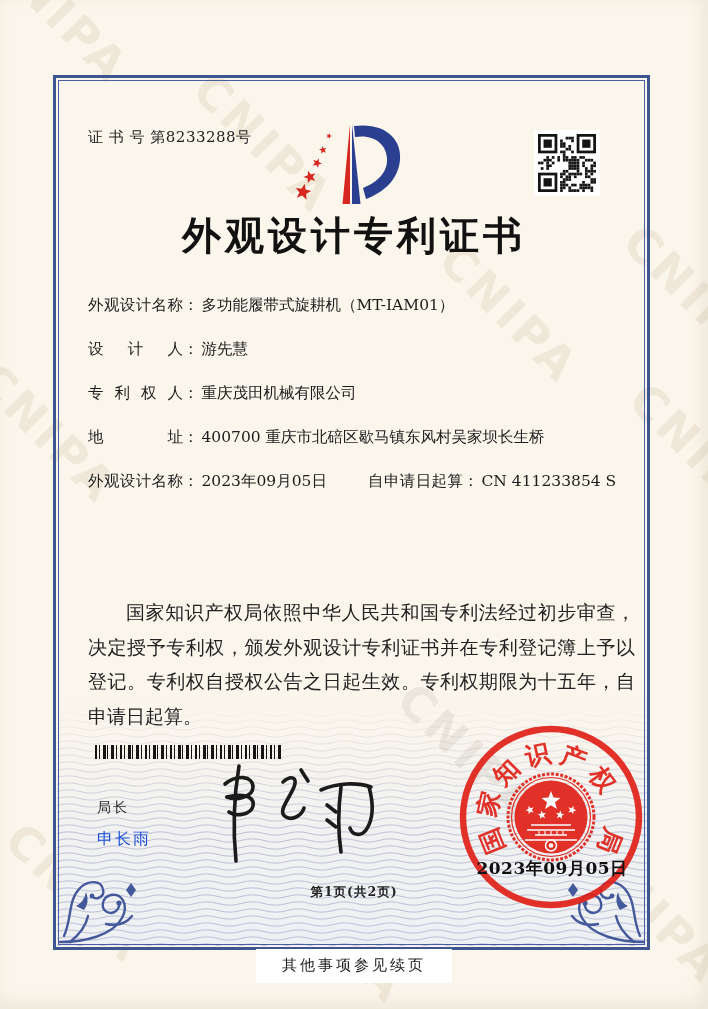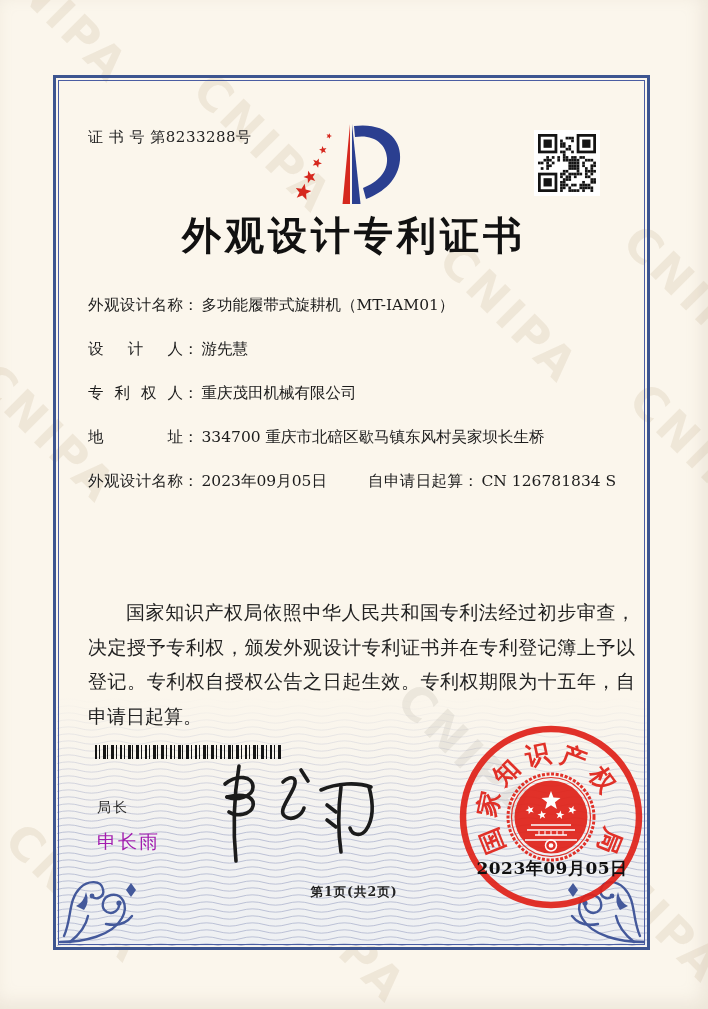--- a/index.html
+++ b/index.html
@@ -42,21 +42,21 @@
   .paras{ position:absolute; left:88px; top:595px; width:547px; z-index:4;
     font-size:19px; line-height:1.82; color:#222; text-align:justify; }
   .paras p{ margin:0 0 7px 0; text-indent:2em; }
   .barcode{ position:absolute; left:95px; top:745px; width:186px; height:14px; z-index:4;
     background:repeating-linear-gradient(90deg,#141414 0 2px,transparent 2px 4px,#141414 4px 5px,
       transparent 5px 8px,#141414 8px 11px,transparent 11px 12px,#141414 12px 13px,transparent 13px 16px,
       #141414 16px 19px,transparent 19px 21px,#141414 21px 22px,transparent 22px 25px); }
   .director-title{ position:absolute; left:97px; top:799px; z-index:4;
     font-family:"DejaVu Sans","Liberation Sans",sans-serif; font-size:14px; color:#2a2a2a; letter-spacing:2px;}
   .director-name{ position:absolute; left:97px; top:829px; z-index:4;
-    font-family:"DejaVu Sans","Liberation Sans",sans-serif; font-size:19px; color:#a21caf; letter-spacing:2px;}
+    font-family:"DejaVu Sans","Liberation Sans",sans-serif; font-size:16px; color:#1d4ed8; letter-spacing:2px;}
   .sig{ position:absolute; left:205px; top:760px; z-index:4; }
   .seal{ position:absolute; left:458px; top:724px; z-index:5; }
   .seal-date{ position:absolute; left:468px; top:857px; width:168px; z-index:6;
     text-align:center; font-size:17px; font-weight:600; color:#101010; letter-spacing:.5px; }
   .page-num{ position:absolute; left:250px; top:884px; width:208px; z-index:4;
     text-align:center; font-size:12.5px; color:#222; letter-spacing:1px;font-weight:bold; }
   .bottom-note{ position:absolute; left:50%; transform:translateX(-50%); top:949px; z-index:6;
     background:#ffffff; padding:7px 26px 8px; font-size:15px; color:#222; letter-spacing:3px; white-space:nowrap; }
 </style>
 </head>
@@ -276,26 +276,26 @@
     <div class="frow">
       <span class="flabel">外观设计名称</span>：<span class="fvalue">多功能履带式旋耕机（MT-IAM01）</span>
     </div>
     <div class="frow">
       <span class="flabel">设计人</span>：<span class="fvalue">游先慧</span>
     </div>
     <div class="frow">
       <span class="flabel">专利权人</span>：<span class="fvalue">重庆茂田机械有限公司</span>
     </div>
     <div class="frow">
-      <span class="flabel">地址</span>：<span class="fvalue">334700 重庆市北碚区歇马镇东风村吴家坝长生桥</span>
+      <span class="flabel">地址</span>：<span class="fvalue">400700 重庆市北碚区歇马镇东风村吴家坝长生桥</span>
     </div>
     <div class="frow">
       <span class="flabel">外观设计名称</span>：<span class="fvalue">2023年09月05日</span>
       <span class="pair2">
-        <span class="flabel">自申请日起算</span>：<span class="fvalue">CN 126781834 S</span>
+        <span class="flabel">自申请日起算</span>：<span class="fvalue">CN 411233854 S</span>
       </span>
     </div>
   </div>
 
   <div class="paras">
     <p>国家知识产权局依照中华人民共和国专利法经过初步审查，决定授予专利权，颁发外观设计专利证书并在专利登记簿上予以登记。专利权自授权公告之日起生效。专利权期限为十五年，自申请日起算。</p>
   </div>
 
   <div class="barcode"></div>
 
@@ -355,14 +355,15 @@
           </g>
           <circle cx="0" cy="28.5" r="5.5"></circle>
           <circle cx="0" cy="28.5" r="1.6" fill="#ffffff"></circle>
         </g>
       </g>
     </g>
   </svg>
   <div class="seal-date">2023年09月05日</div>
 
   <div class="page-num">第1页(共2页)</div>
+  <div class="bottom-note">其他事项参见续页</div>
 
 </div>
 
 </body></html>

